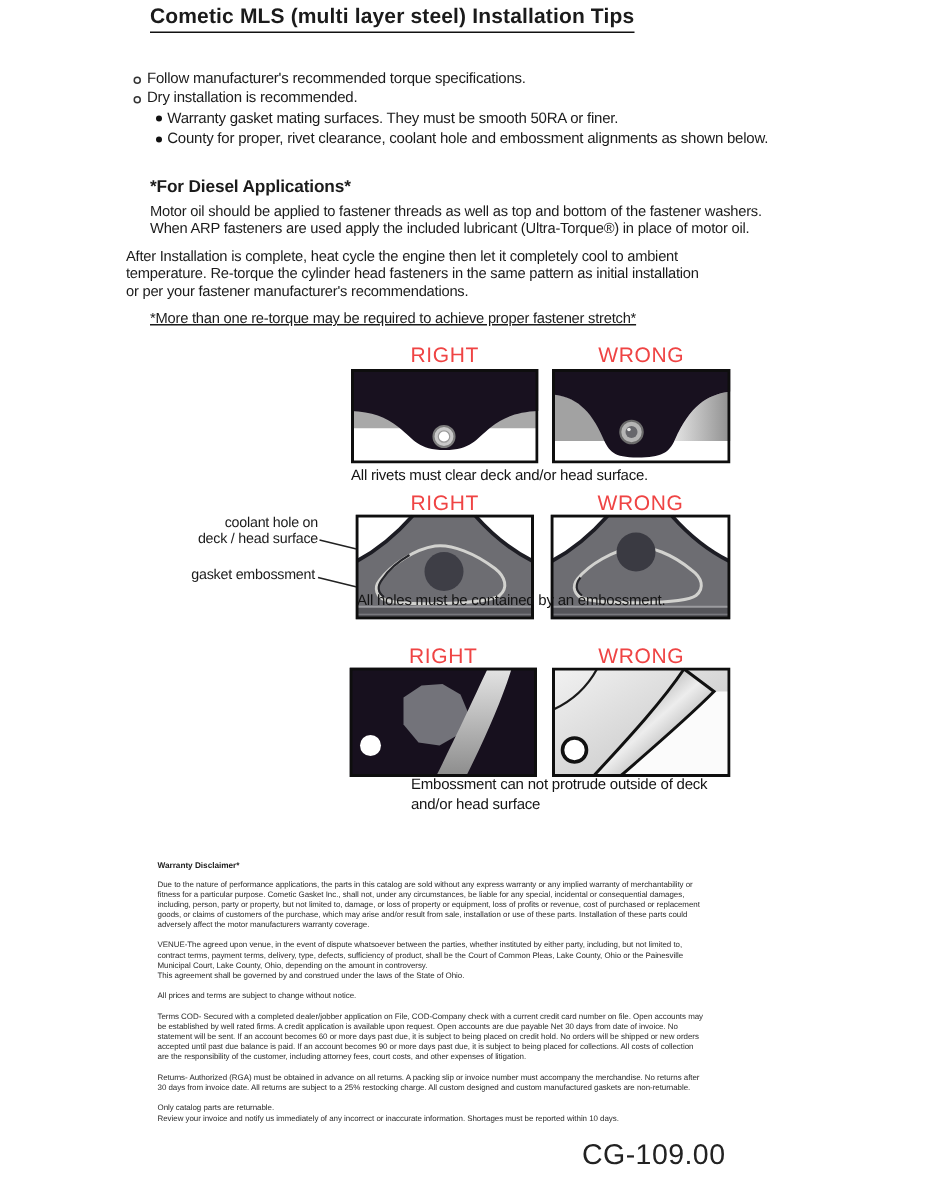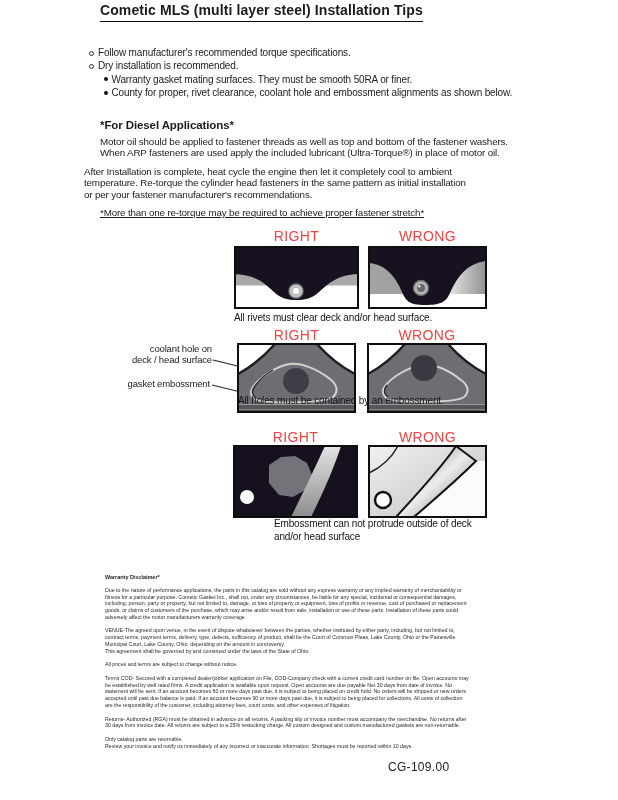--- a/index.html
+++ b/index.html
@@ -18,21 +18,21 @@
   .p1{left:100px;top:136px;}
   .p2{left:84px;top:166px;}
   .note{left:100px;top:207px;font-size:9.8px;letter-spacing:-0.15px;white-space:nowrap;text-decoration:underline;}
   .dlabel{font-size:14px;letter-spacing:0.4px;text-align:center;color:#ef4444;}
   .caption{font-size:10px;letter-spacing:-0.15px;color:#141414;white-space:pre-line;}
   .ann{font-size:9.5px;line-height:10.6px;letter-spacing:-0.15px;text-align:right;white-space:pre-line;color:#1a1a1a;}
   .warranty{left:105px;top:574px;width:830px;transform:scale(0.5);transform-origin:0 0;
             font-size:10.6px;line-height:13.4px;letter-spacing:-0.05px;color:#2a2a2a;}
   .warranty .whead{font-size:11px;font-weight:bold;margin-bottom:12px;color:#1d1d1d;}
   .warranty p{margin:0 0 14px 0;white-space:pre-line;}
-  .pagecode{left:388px;top:760px;font-size:12px;letter-spacing:0.3px;color:#222;}
+  .pagecode{left:388px;top:760px;font-size:19px;letter-spacing:0.3px;color:#222;}
   svg{display:block;}
 </style>
 </head>
 <body>
 
 <div class="page">
 
   <div class="abs title">Cometic MLS (multi layer steel) Installation Tips</div>
 
   <div class="abs bullets">

